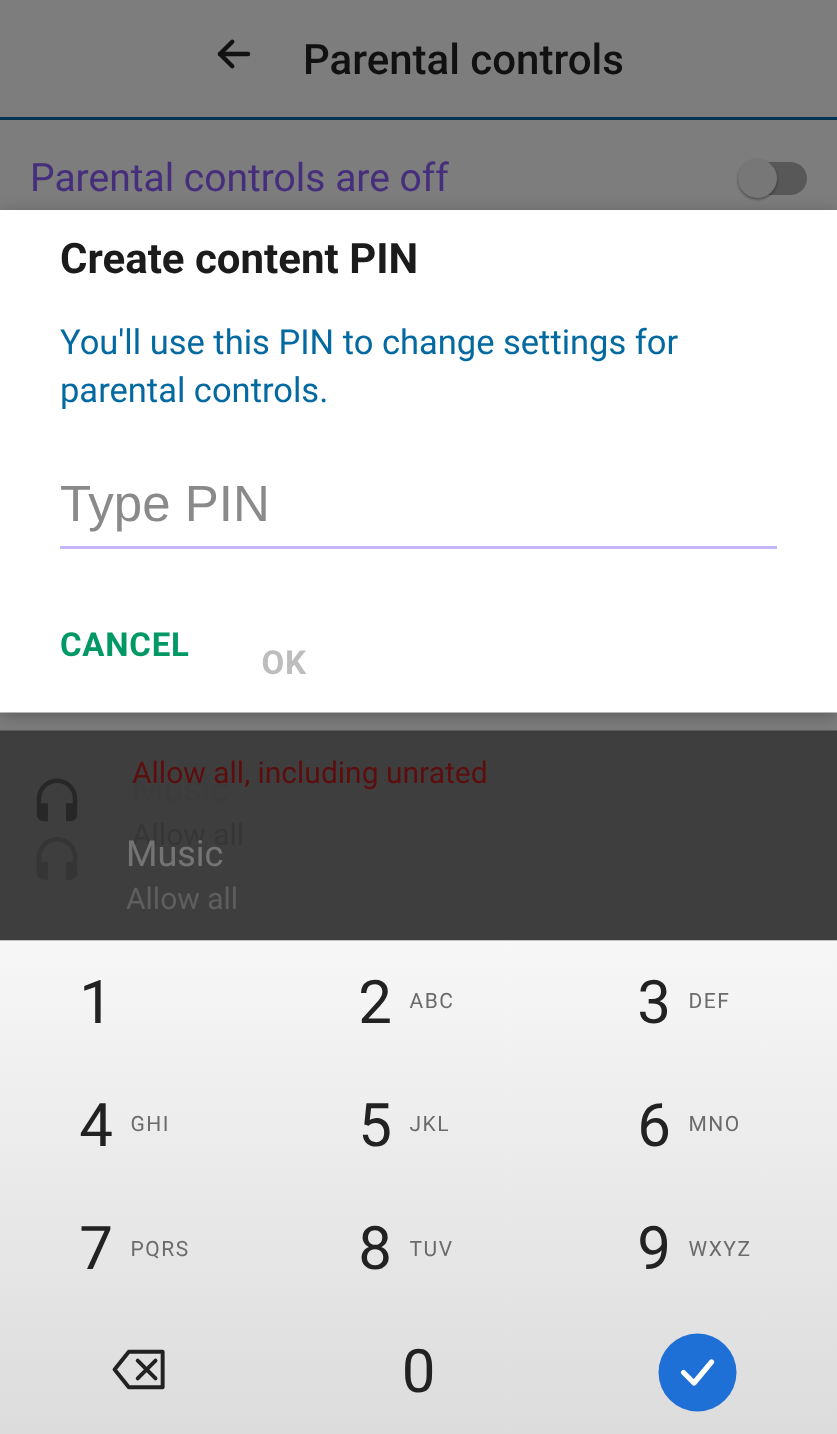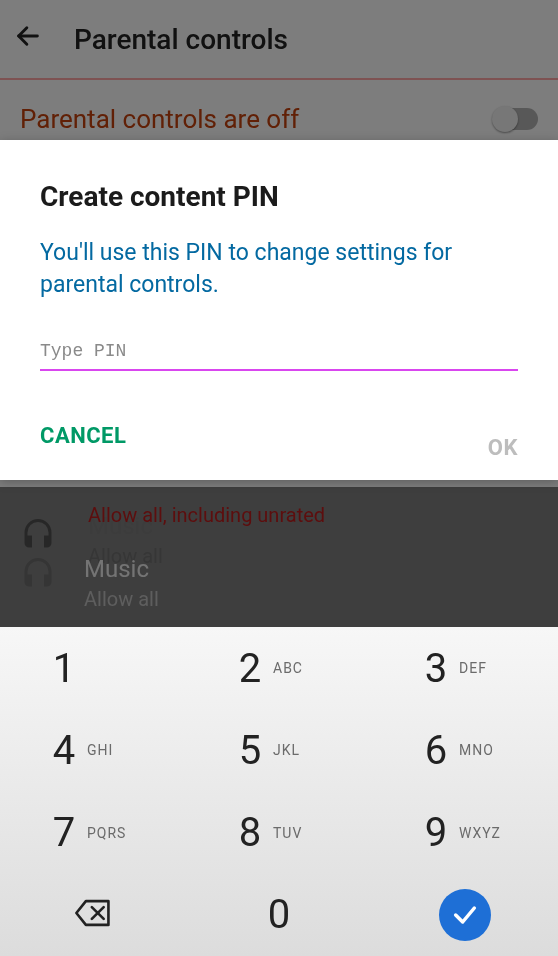--- a/index.html
+++ b/index.html
@@ -5,28 +5,29 @@
   * { box-sizing: border-box; margin: 0; padding: 0; }
   html, body { width: 558px; height: 956px; overflow: hidden; font-family: Roboto, Arial, sans-serif; }
   body { position: relative; background: #fafafa; }
 
   
   .bg {
     position: absolute; inset: 0; background: #fafafa;
   }
   .bg .toolbar {
     height: 80px; display: flex; align-items: center; padding: 0 14px;
-    border-bottom: 2px solid #fca5a5;
+    border-bottom: 2px solid #0369a1;
+    justify-content: center;
   }
   .bg .toolbar .back { width: 40px; font-size: 28px; color: #222; }
   .bg .toolbar .title { font-size: 28px; font-weight: 500; color: #222; margin-left: 20px;}
   .bg .row {
     padding: 24px 20px 4px 20px; display: flex; justify-content: space-between; align-items: center;
   }
-  .bg .row .status { font-size: 26px; color: #c2410c; }
+  .bg .row .status { font-size: 26px; color: #8b5cf6; }
   .bg .row .switch {
     width: 44px; height: 22px; background: #b0b0b0; border-radius: 11px; position: relative;
   }
   .bg .row .switch::after{
     content:""; position:absolute; width:26px; height:26px; background:#eee; border-radius:50%;
     left:-2px; top:-2px; box-shadow:0 1px 2px rgba(0,0,0,.4);
   }
   .bg .item {
     display:flex; align-items:flex-start; padding: 14px 20px; gap:28px;
   }
@@ -42,32 +43,32 @@
   
   .scrim {
     position:absolute; left:0; right:0; top:0; height: 627px;
     background: rgba(0,0,0,0.5);
     z-index: 5;
   }
 
   
   .dialog {
     position:absolute; left:0; right:0; top:140px; background:#fff;
-    padding: 40px 40px 20px 40px; z-index:10;
+    padding: 16px 40px 20px 40px; z-index:10;
     box-shadow: 0 2px 10px rgba(0,0,0,.25);
   }
   .dialog .dtitle { font-size:28px; font-weight:700; color:#1b1b1b; margin-bottom:24px;}
   .dialog .ddesc { font-size:23px; color:#0369a1; line-height:1.4; margin-bottom:34px;}
   .dialog .pin-input {
-    width:100%; border:none; border-bottom:2px solid #d946ef; background:transparent;
-    font-size:18px; padding:6px 0 8px 0; color:#333; outline:none;font-family:Liberation Mono, monospace;
+    width:100%; border:none; border-bottom:2px solid #c4b5fd; background:transparent;
+    font-size:34px; padding:6px 0 8px 0; color:#333; outline:none;
   }
   .dialog .pin-input::placeholder { color:#8a8a8a; font-weight:400;}
   .dialog .actions {
-    display:flex; justify-content:space-between; gap:37px; margin-top:52px;
+    display:flex; justify-content:flex-start; gap:48px; margin-top:52px;
     font-size:22px; font-weight:700; letter-spacing:.5px;
   }
   .dialog .actions .cancel { color:#009966; cursor:pointer;}
   .dialog .actions .ok { color:#bdbdbd; cursor:default;margin-top:12px;}
 
   
   .keypad {
     position:absolute; left:0; right:0; bottom:0; height:329px;
     background: linear-gradient(#f7f7f7, #dcdcdc);
     display:grid; grid-template-columns: repeat(3, 1fr); grid-template-rows: repeat(4, 1fr);

